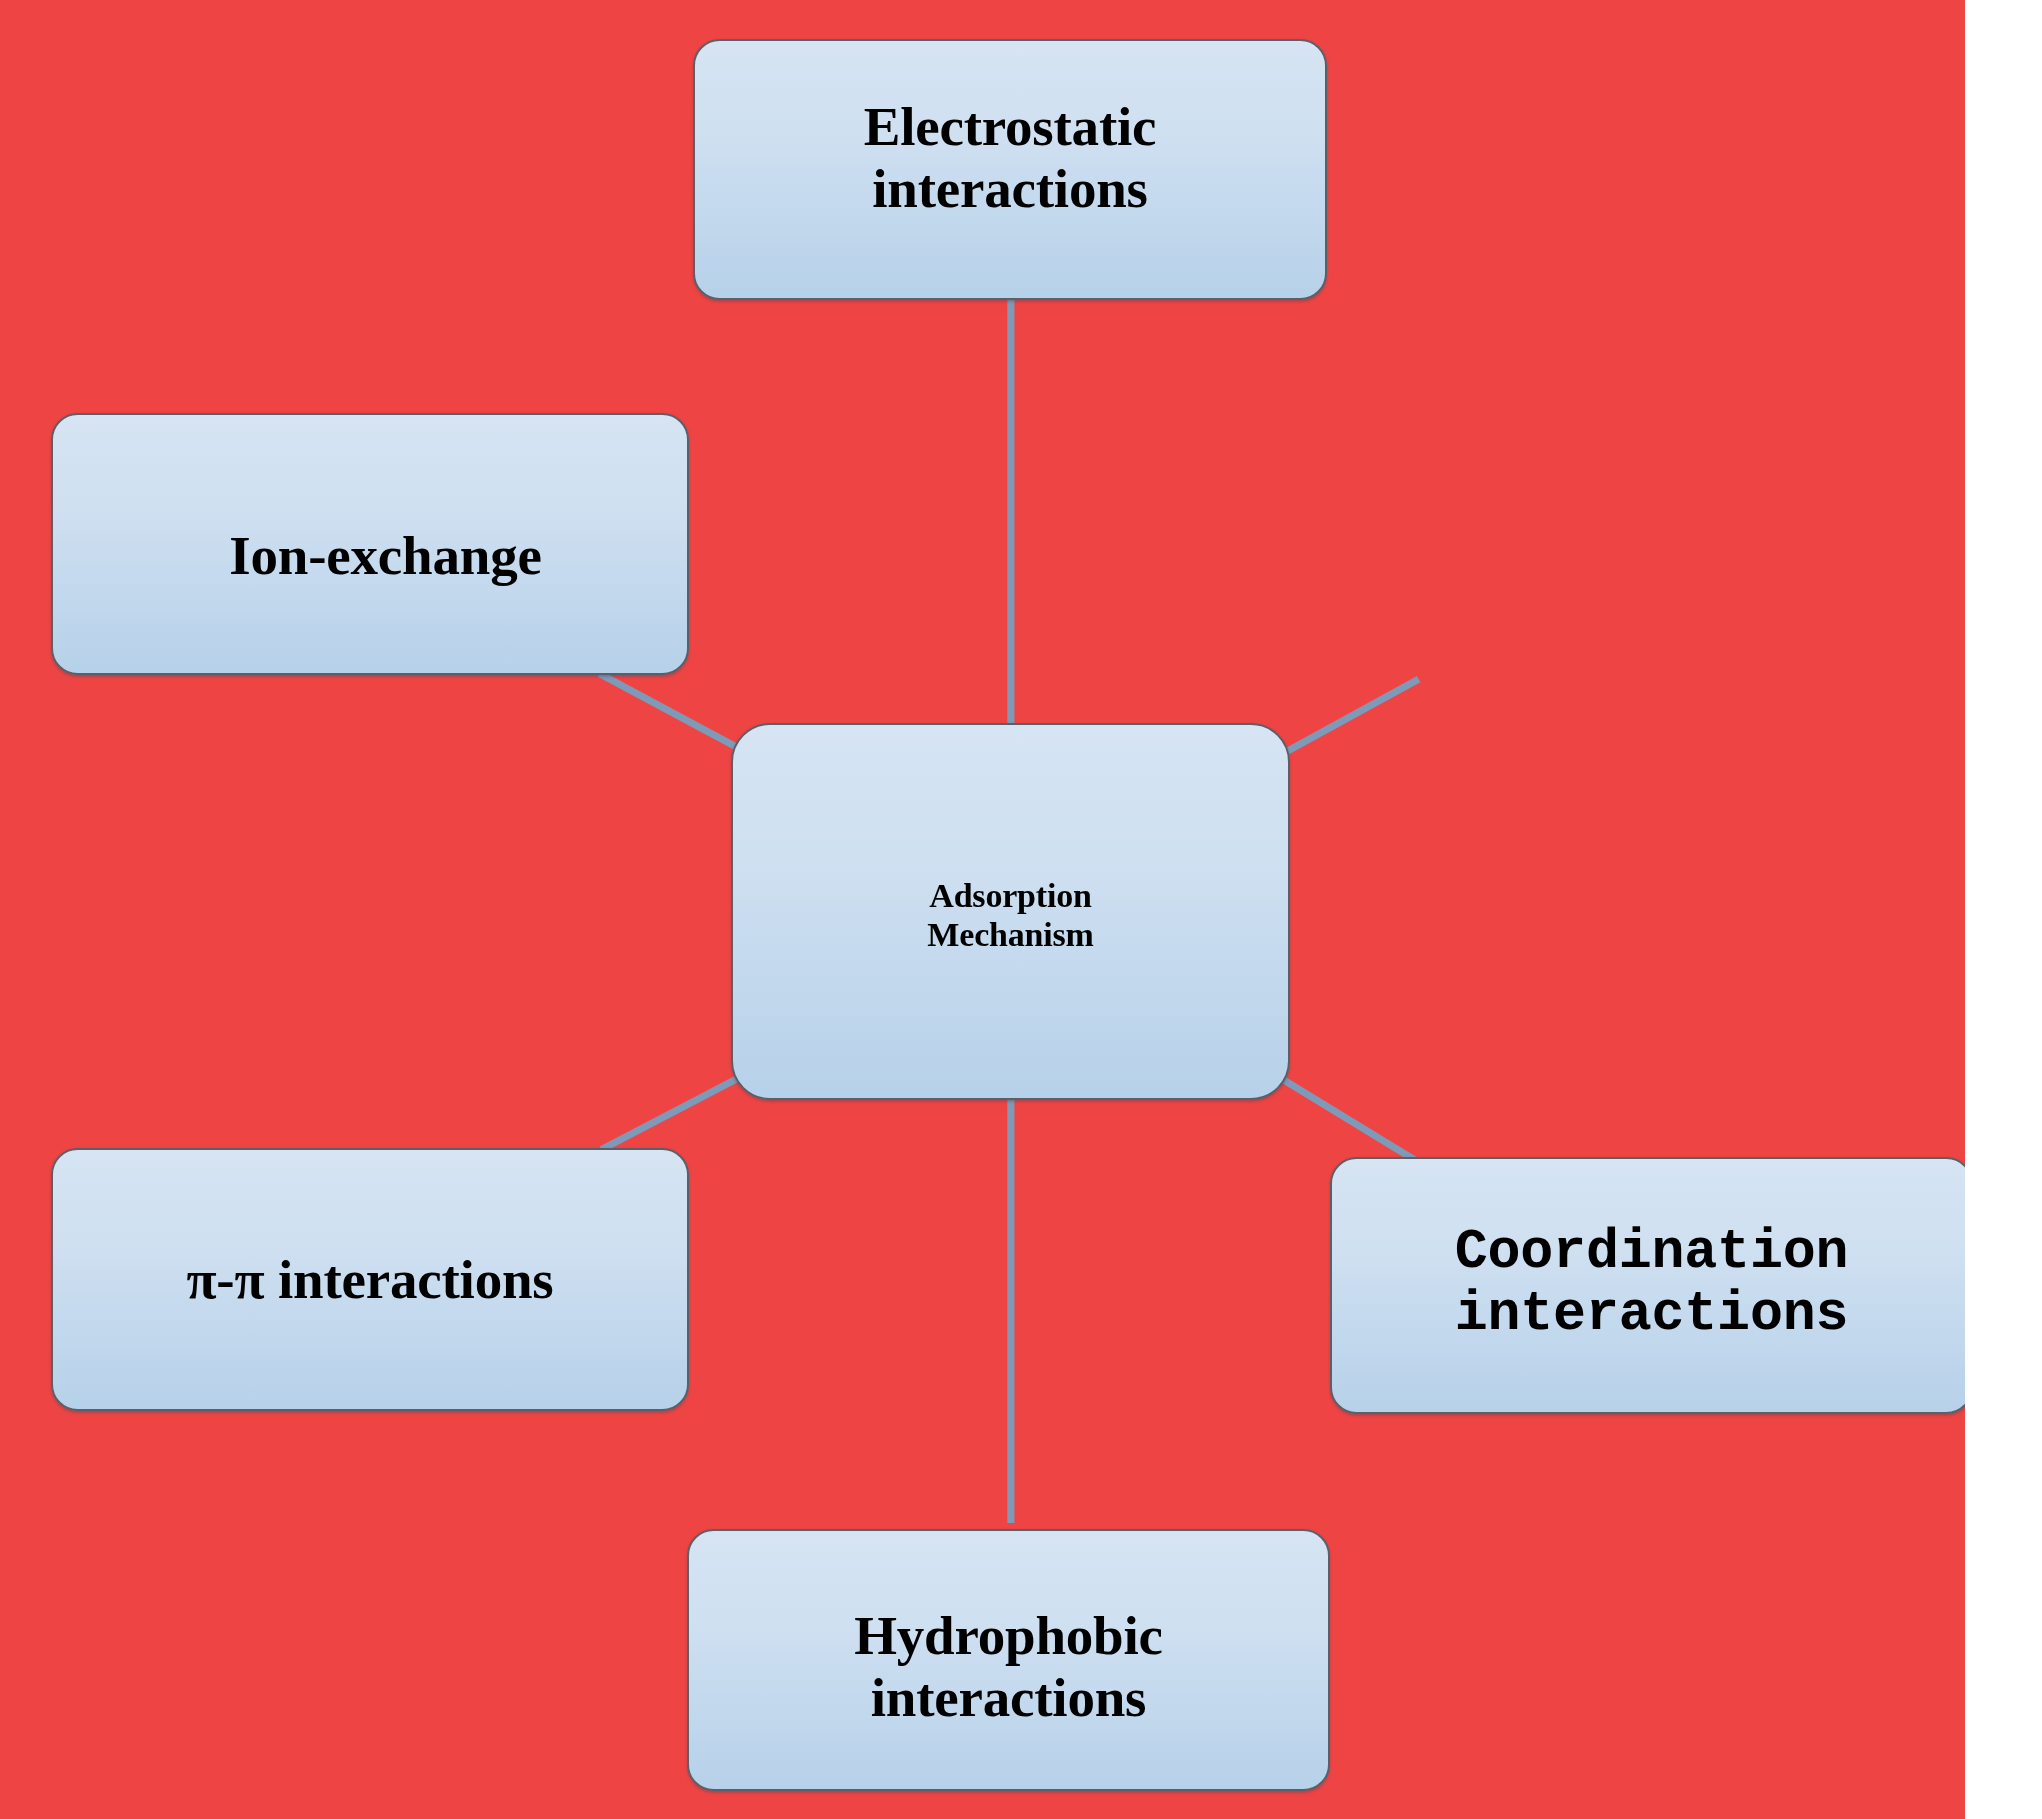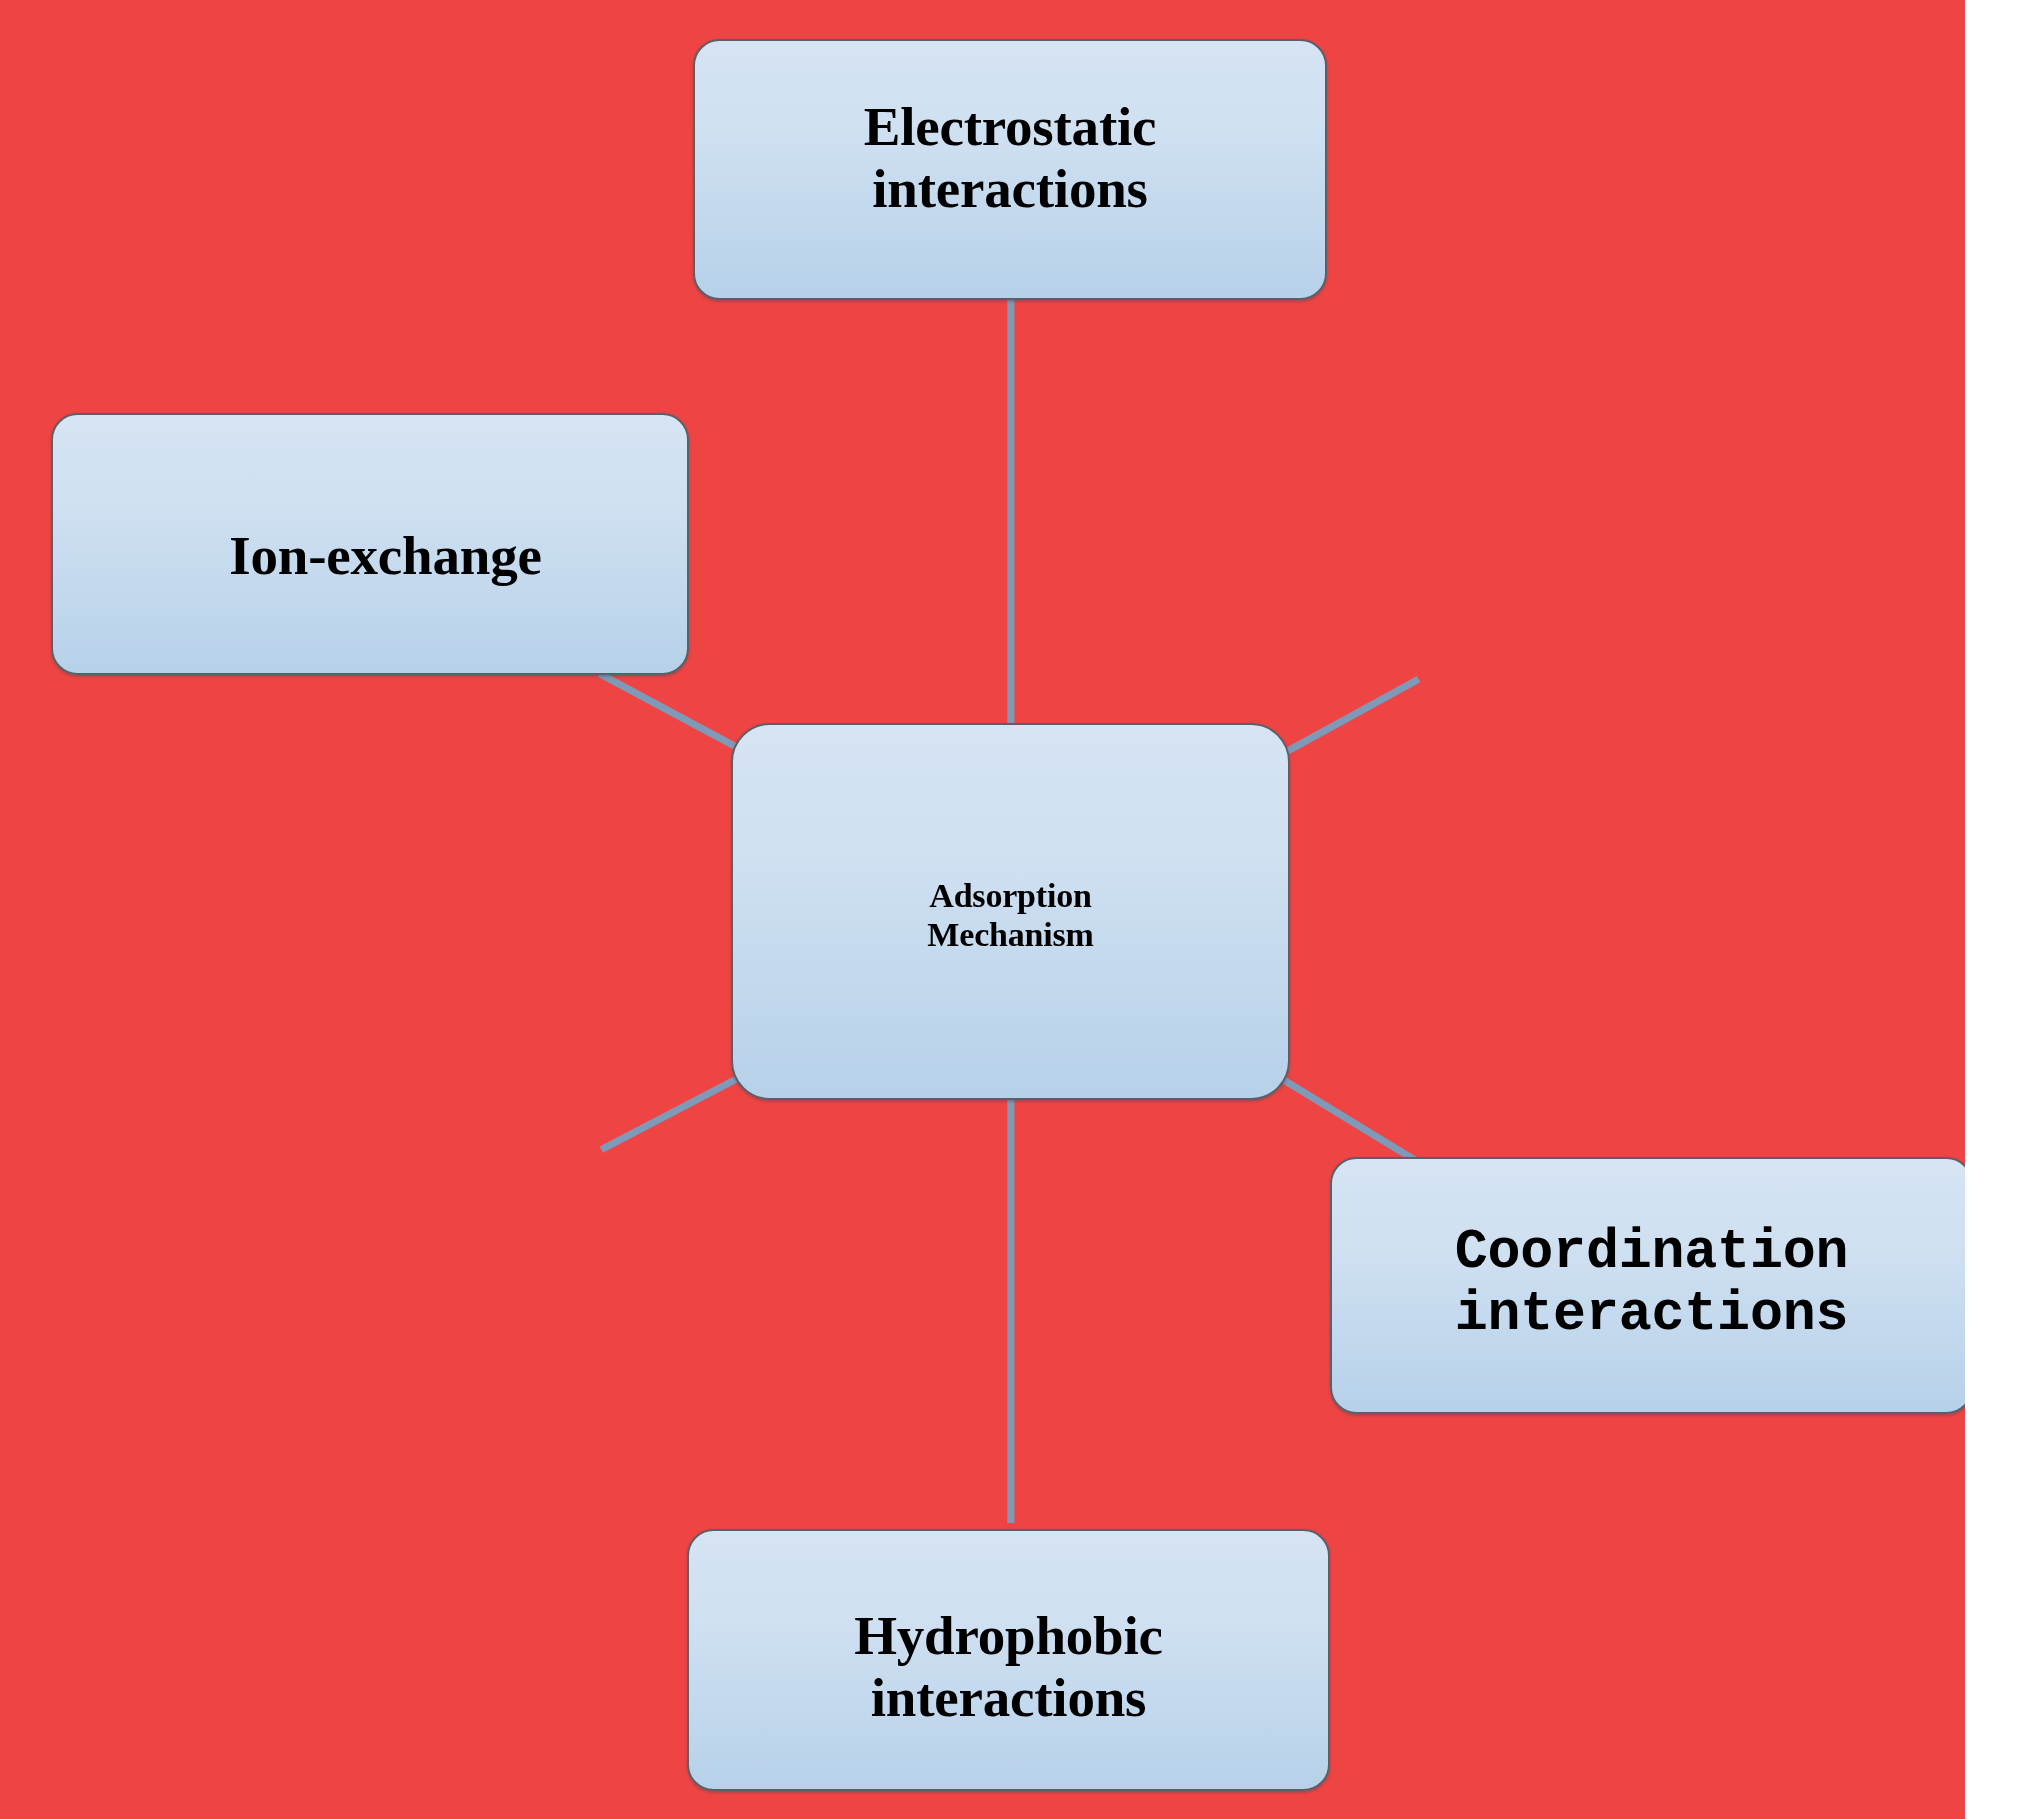--- a/index.html
+++ b/index.html
@@ -85,20 +85,23 @@
   <div class="node" id="node-ion-exchange">
     <span class="node-label">Ion-exchange</span>
   </div>
 
 
   <div class="node" id="node-center">
     <span class="node-label">Adsorption
 Mechanism</span>
   </div>
 
+  <div class="node" id="node-pi-pi">
+    <span class="node-label">π-π interactions</span>
+  </div>
 
   <div class="node" id="node-coordination">
     <span class="node-label">Coordination
 interactions</span>
   </div>
 
   <div class="node" id="node-hydrophobic">
     <span class="node-label">Hydrophobic
 interactions</span>
   </div>

